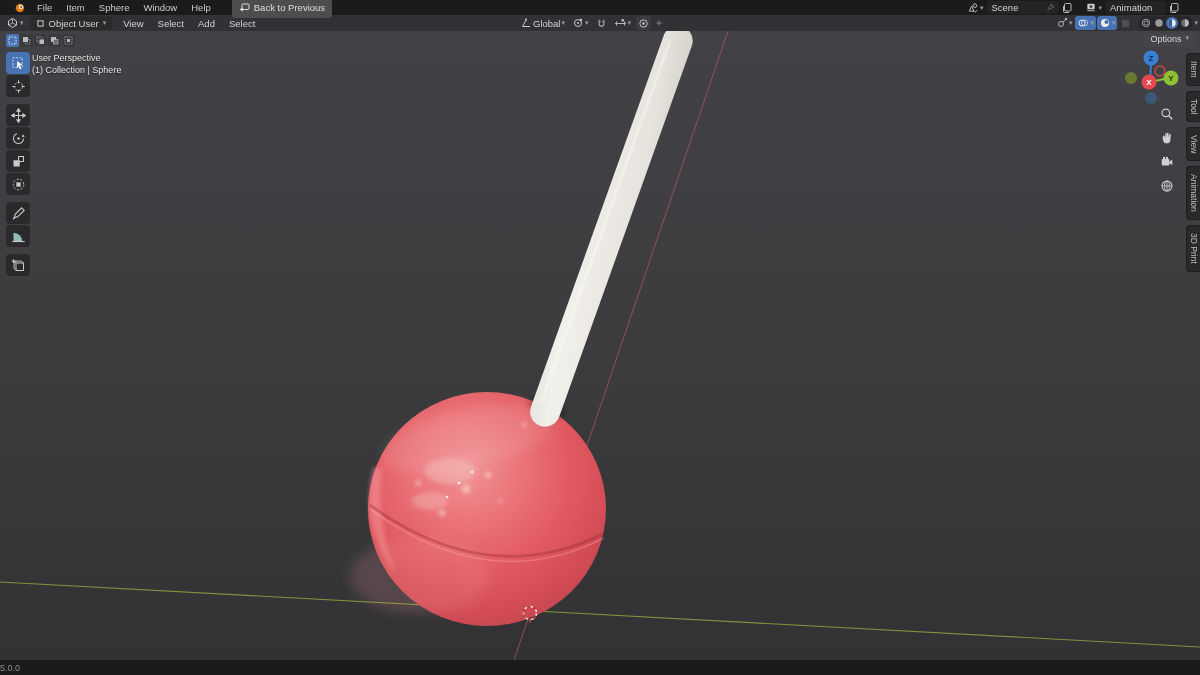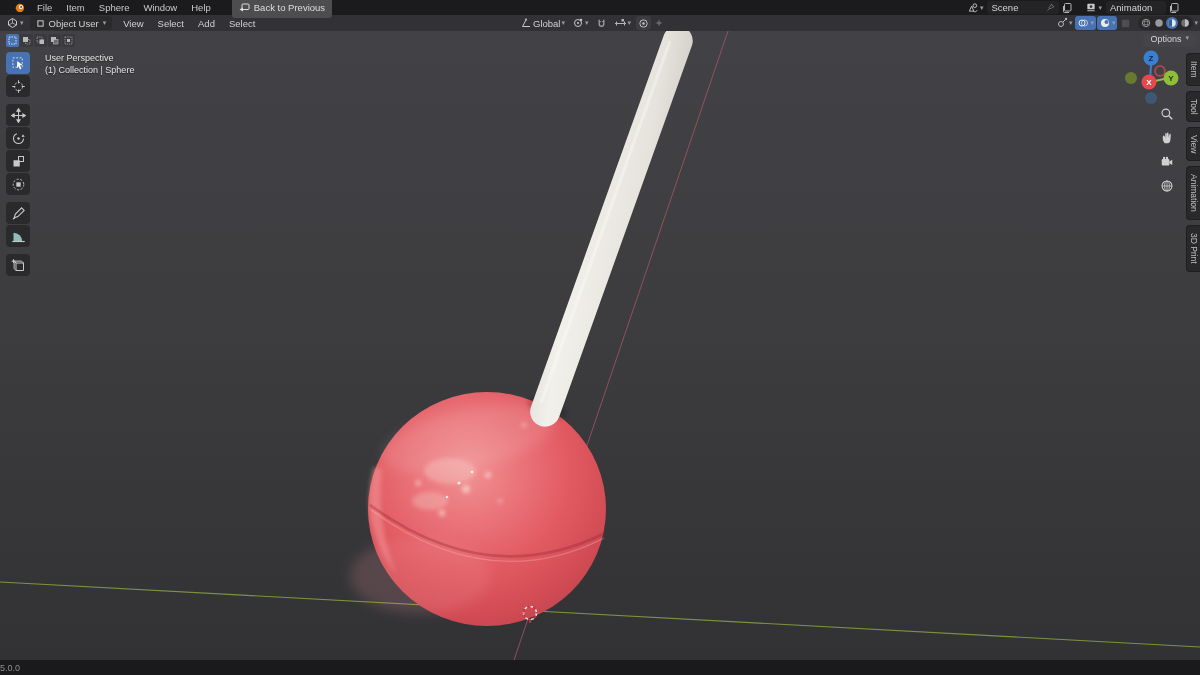--- a/index.html
+++ b/index.html
@@ -41,21 +41,21 @@
   .shade-dot { width:12px; height:12px; border-radius:50%; display:flex;
                align-items:center; justify-content:center; }
   .shade-dot.active { background:#4772b3; border-radius:6px; }
 
   
   .viewport { position:absolute; top:31px; left:0; right:0; height:629px;
               background:linear-gradient(#424246 0%, #3d3d40 45%, #323235 100%);
               overflow:hidden; }
   .scene-svg { position:absolute; top:0; left:0; }
 
-  .overlay-text { position:absolute; left:45px; top:21px; font-size:9px;
+  .overlay-text { position:absolute; left:32px; top:21px; font-size:9px;
                   color:#e4e4e4; line-height:12px; text-shadow:0 1px 1px rgba(0,0,0,.5); z-index:5;}
 
   
   .mini-row { position:absolute; left:6px; top:3px; display:flex; gap:1px; z-index:6; }
   .mini-btn { width:13px; height:13px; border-radius:2px; background:#3a3a3e;
               display:flex; align-items:center; justify-content:center; }
   .mini-btn.active { background:#4772b3; }
 
   
   .options-btn { position:absolute; top:3px; right:4px; height:13px;

